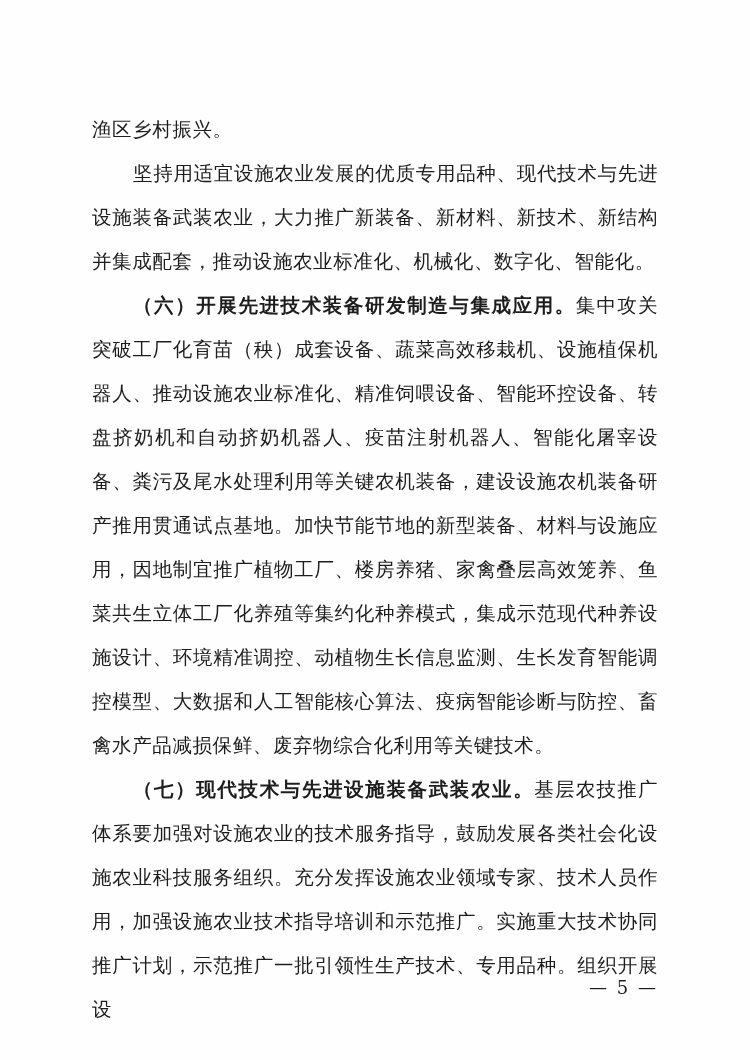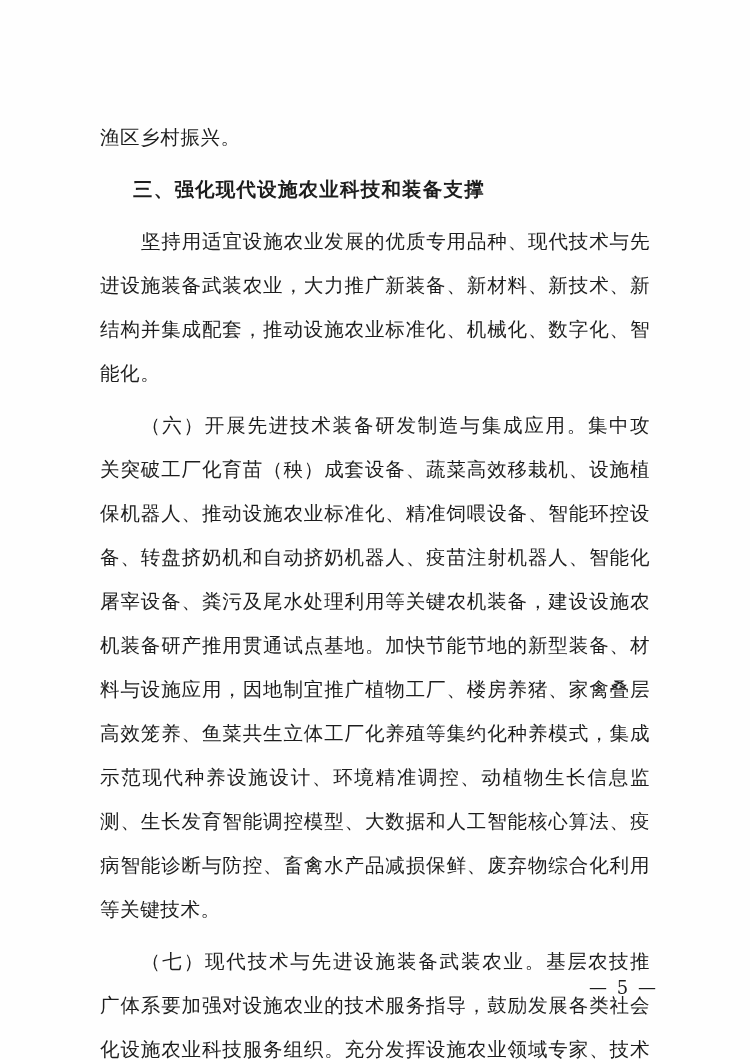--- a/index.html
+++ b/index.html
@@ -24,36 +24,36 @@
   }
   .doc-body {
     font-size: 19.5px;
     line-height: 44px;
     text-align: justify;
     text-justify: inter-ideograph;
     letter-spacing: 0.6px;
     color: #1d1d1d;
   }
   .para {
-    margin: 8px;
+    margin: 0;
     text-indent: 0;
   }
   .para.indent {
     text-indent: 41px;
   }
   .heading {
     margin: 0;
     font-weight: bold;
     text-indent: 41px;
     letter-spacing: 1.2px;
     font-size: 19.5px;
     line-height: 44px;
   }
   .lead {
-    font-weight: normal;
+    font-weight: bold;
     letter-spacing: 1px;
   }
   .footer {
     position: absolute;
     left: 0;
     right: 92px;
     bottom: 62px;
     text-align: right;
     font-size: 18px;
     letter-spacing: 2px;
@@ -62,21 +62,20 @@
   }
 </style>
 </head>
 <body>
 
 <div class="page">
   <div class="doc-body">
 
     <p class="para">渔区乡村振兴。</p>
 
-    <p class="heading">三、强化现代设施农业科技和装备支撑</p>
 
     <p class="para indent">坚持用适宜设施农业发展的优质专用品种、现代技术与先进设施装备武装农业，大力推广新装备、新材料、新技术、新结构并集成配套，推动设施农业标准化、机械化、数字化、智能化。</p>
 
     <p class="para indent"><span class="lead">（六）开展先进技术装备研发制造与集成应用。</span><span>集中攻关突破工厂化育苗（秧）成套设备、蔬菜高效移栽机、设施植保机器人、推动设施农业标准化、精准饲喂设备、智能环控设备、转盘挤奶机和自动挤奶机器人、疫苗注射机器人、智能化屠宰设备、粪污及尾水处理利用等关键农机装备，建设设施农机装备研产推用贯通试点基地。加快节能节地的新型装备、材料与设施应用，因地制宜推广植物工厂、楼房养猪、家禽叠层高效笼养、鱼菜共生立体工厂化养殖等集约化种养模式，集成示范现代种养设施设计、环境精准调控、动植物生长信息监测、生长发育智能调控模型、大数据和人工智能核心算法、疫病智能诊断与防控、畜禽水产品减损保鲜、废弃物综合化利用等关键技术。</span></p>
 
     <p class="para indent"><span class="lead">（七）现代技术与先进设施装备武装农业。</span><span>基层农技推广体系要加强对设施农业的技术服务指导，鼓励发展各类社会化设施农业科技服务组织。充分发挥设施农业领域专家、技术人员作用，加强设施农业技术指导培训和示范推广。实施重大技术协同推广计划，示范推广一批引领性生产技术、专用品种。组织开展设</span></p>
 
   </div>
 
   <div class="footer">— 5 —</div>

